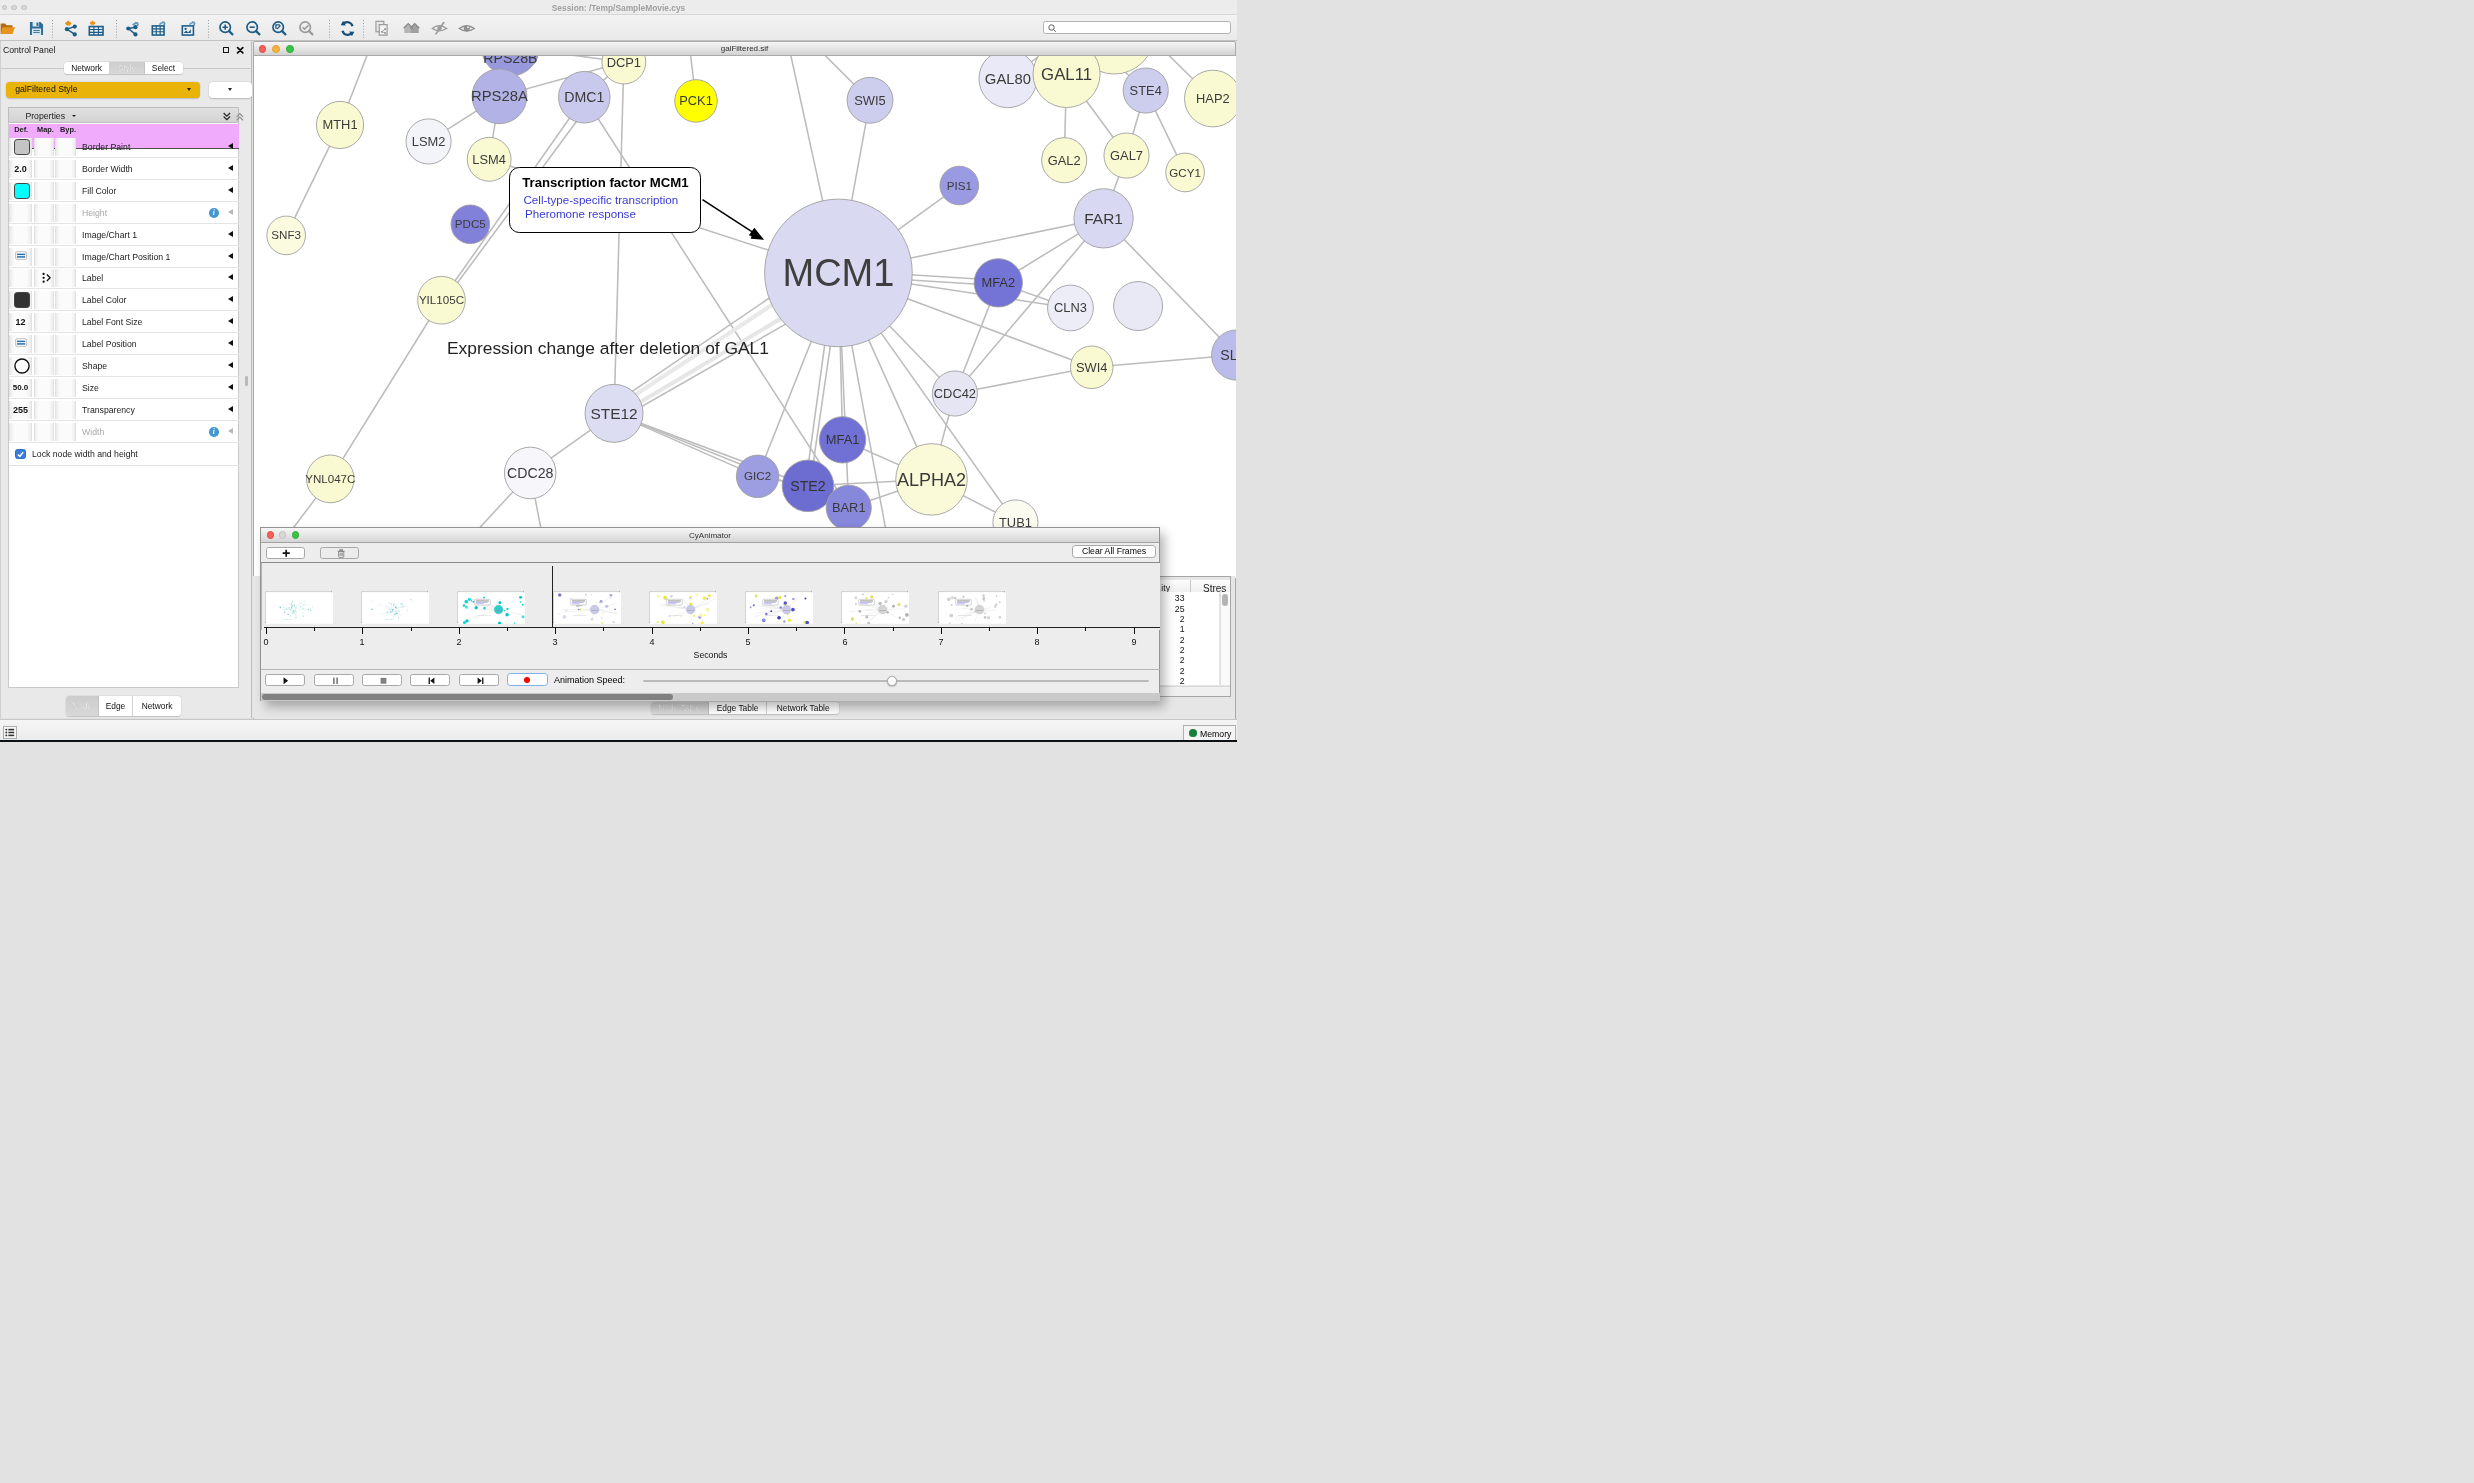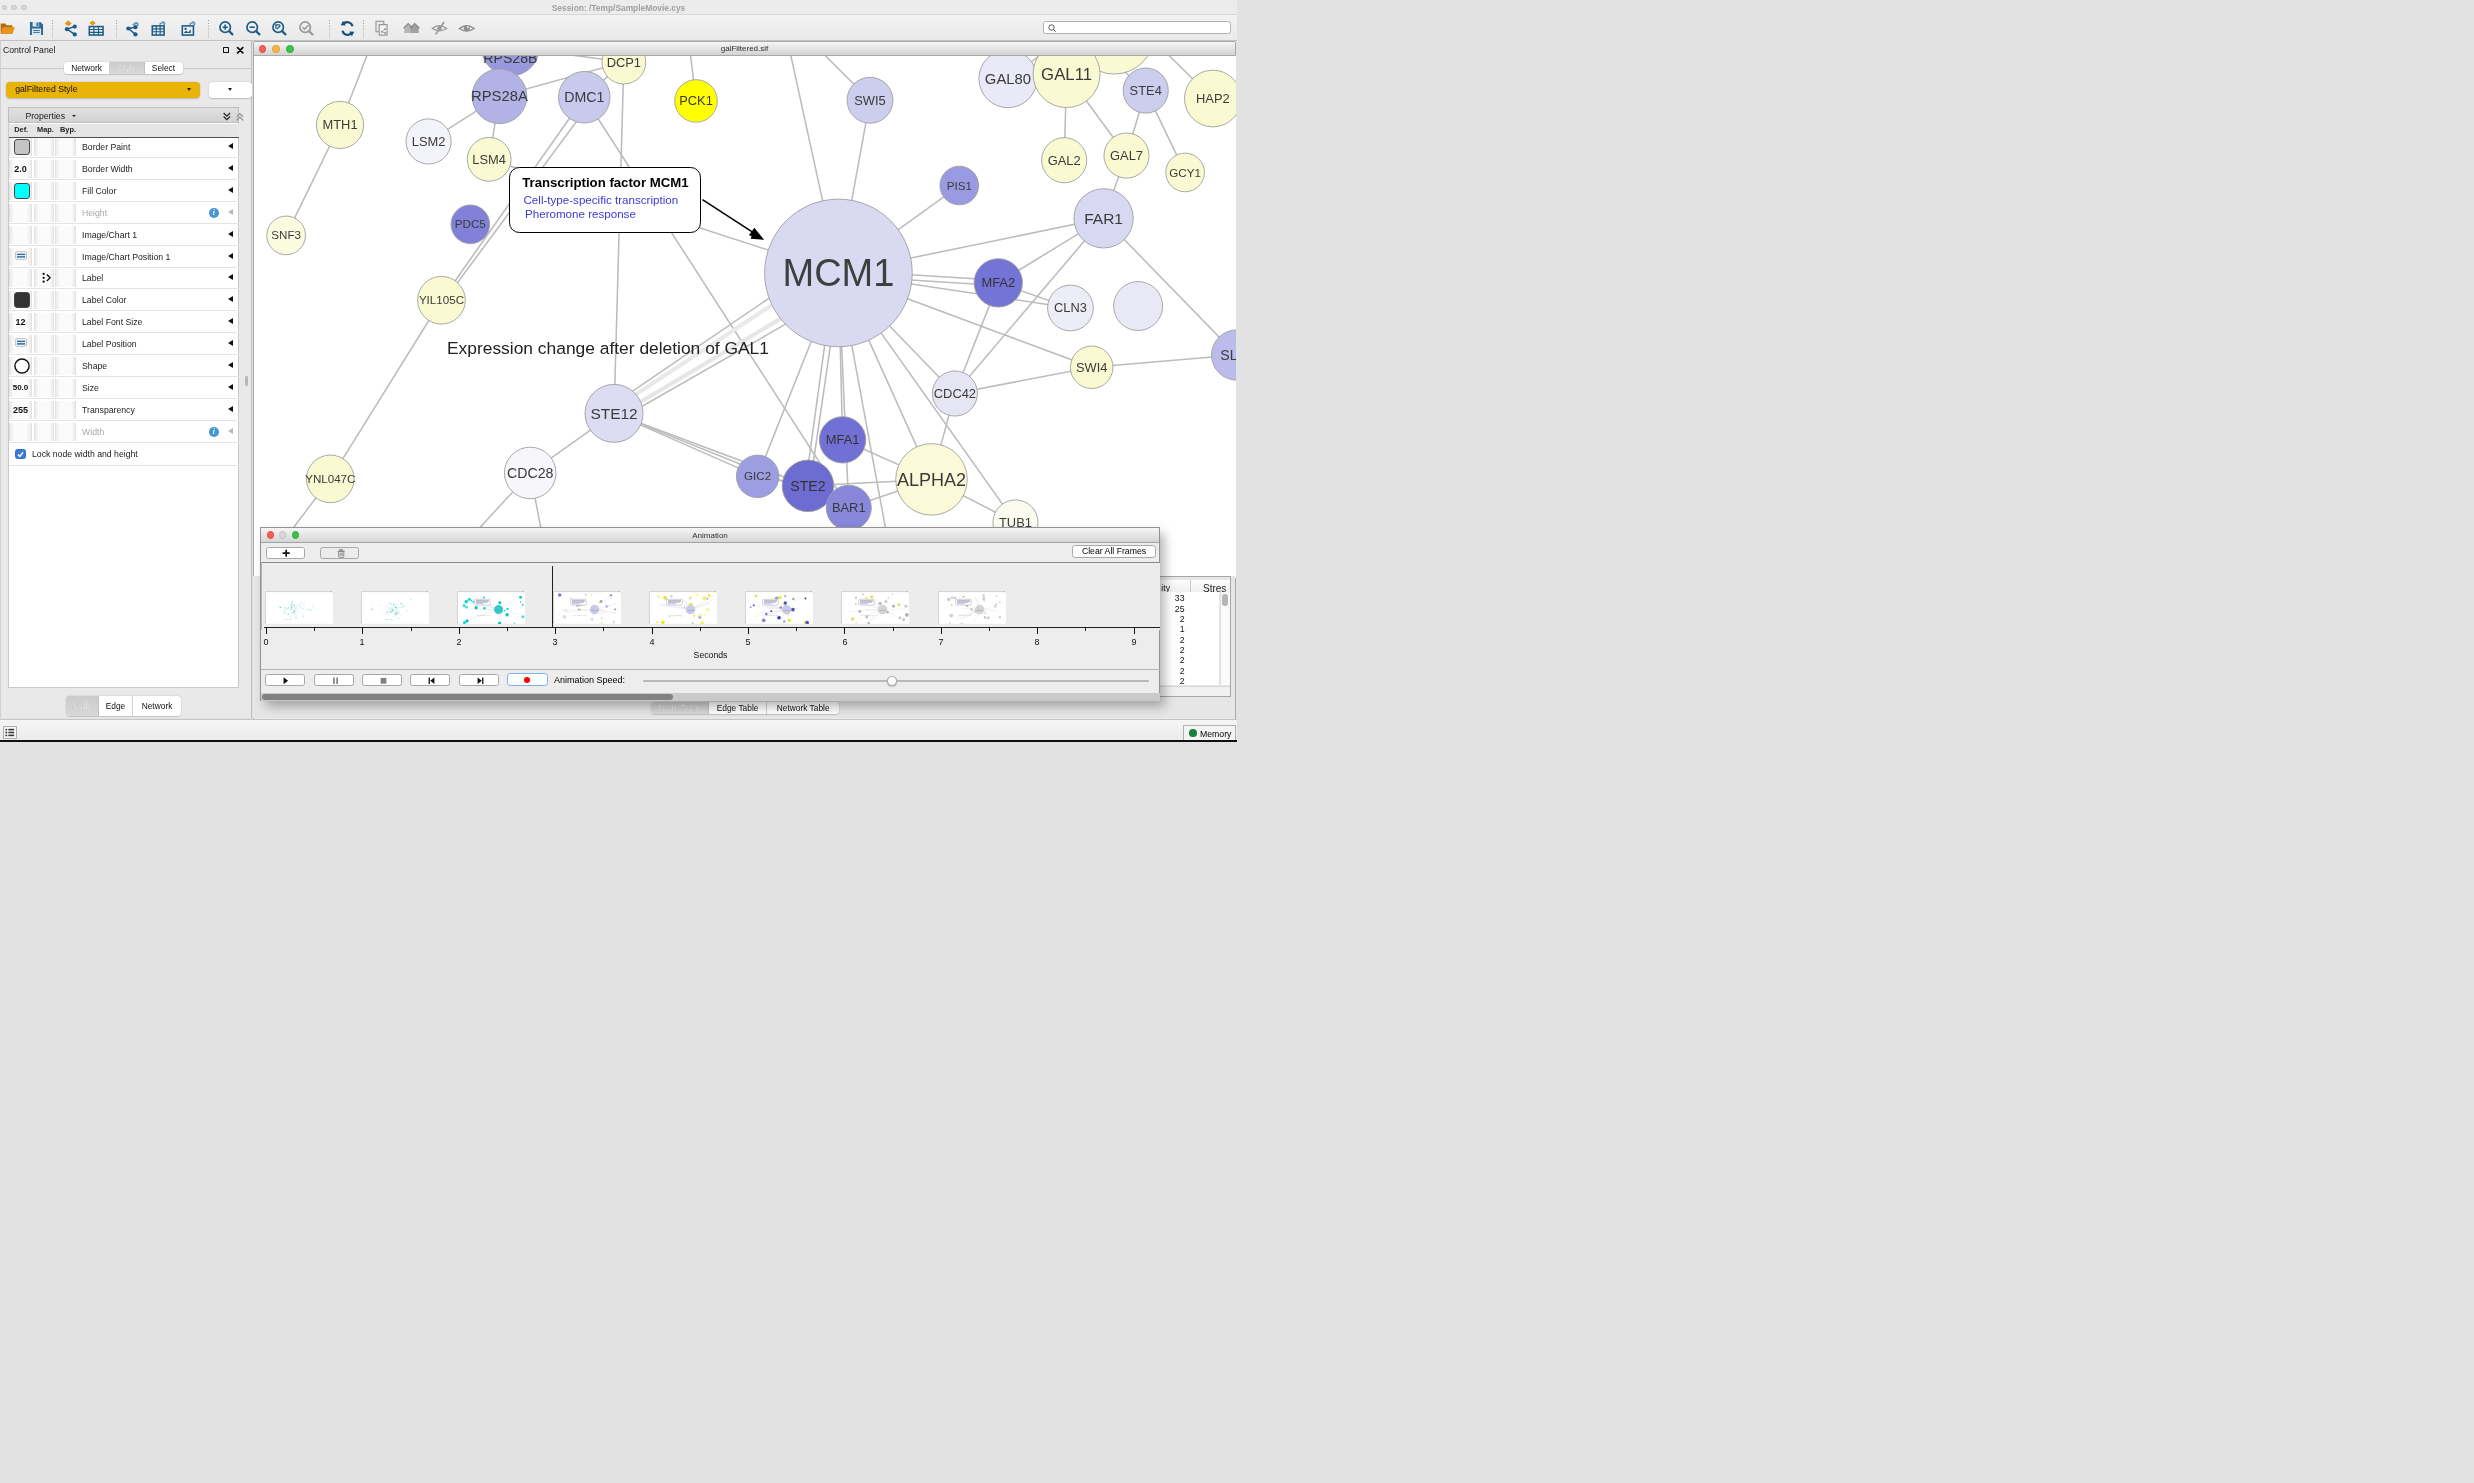--- a/index.html
+++ b/index.html
@@ -19,21 +19,21 @@
   .seg { position:absolute; display:flex; height:12.2px; border-radius:3.2px; background:#fff; overflow:hidden; box-shadow:0 0 0 0.3px #c9c9c9, 0 0.6px 1px rgba(0,0,0,0.18); }
   .seg > div { display:flex; align-items:center; justify-content:center; font-size:8.4px; color:#111; border-right:0.6px solid #d2d2d2; }
   .seg > div:last-child { border-right:none; }
   .seg > div.sel { background:linear-gradient(#cccccc,#d8d8d8); color:#f8f8f8; text-shadow:0 0.3px 0.6px rgba(100,100,100,0.8); border-right-color:#c2c2c2;}
   #combo { left:4.5px; top:41px; width:194px; height:15.5px; background:#eab308; border-radius:3.9px; box-shadow:0 0 0 0.3px #cfcfcf, 0 0.6px 1.3px rgba(0,0,0,0.22); font-size:8.7px; color:#111; line-height:15.5px; padding-left:9.7px; }
   #combobtn { left:208px; top:41px; width:43px; height:15.5px; background:#fff; border-radius:3.9px; box-shadow:0 0 0 0.3px #cfcfcf, 0 0.6px 1.3px rgba(0,0,0,0.22); }
   .cdown { position:absolute; width:0; height:0; border-left:2.9px solid transparent; border-right:2.9px solid transparent; border-top:3.5px solid #222; }
 
   #props { left:7px; top:66px; width:231px; height:581px; background:#fff; border:0.6px solid #c9c9c9; }
   #propshead { left:-0.6px; top:-0.6px; width:231px; height:16px; background:linear-gradient(#e0e0e0,#d3d3d3); border:0.6px solid #bdbdbd; }
-  #colhead { left:0; top:15.5px; width:230px; height:14px; background:#e5e5e5; border-bottom:1px solid #505050; font-weight:bold; font-size:7.4px; color:#222; }
+  #colhead { left:0; top:15.5px; width:230px; height:25px; background:#f0abfc; border-bottom:1px solid #505050; font-weight:bold; font-size:7.4px; color:#222; }
   .prow { position:absolute; left:0; width:230px; height:22px; border-bottom:0.6px solid #e4e4e4; }
   .pcell { position:absolute; top:1.6px; height:18px; background:linear-gradient(90deg,#ebebeb,#fbfbfb 20%,#fbfbfb 80%,#ebebeb); border-left:0.6px solid #e2e2e2; border-right:0.6px solid #e2e2e2; }
   .plabel { position:absolute; left:73px; top:5.8px; font-size:8.7px; color:#1c1c1c; }
   .plabel.dis { color:#a8a8a8; }
   .parrow { position:absolute; right:5.8px; top:7px; width:0; height:0; border-top:3.5px solid transparent; border-bottom:3.5px solid transparent; border-right:5.2px solid #111; }
   .parrow.dis { border-right-color:#b8b8b8; }
   .swatch { position:absolute; left:5.2px; top:3.2px; width:15.5px; height:15.5px; border-radius:3.2px; border:1px solid #444; }
   .deftxt { position:absolute; left:0px; width:23px; top:5.8px; text-align:center; font-weight:bold; color:#111; }
   .info { position:absolute; left:200px; top:6.4px; width:9.7px; height:9.7px; border-radius:50%; background:#4596d1; color:#fff; font-size:7.4px; font-weight:bold; text-align:center; line-height:9.7px; font-family:"Liberation Serif",serif; font-style:italic; }
 
@@ -533,21 +533,21 @@
        <div style="width:59px">Edge Table</div>
        <div style="width:72px">Network Table</div>
     </div>
 </div>
 
 <div id="cyan" class="abs">
   <div id="cyantitle" class="abs">
       <div class="tl" style="left:5.5px;top:3.2px;width:7.4px;height:7.4px;background:#f66059;border:0.3px solid #e14942;"></div>
       <div class="tl" style="left:18px;top:3.2px;width:7.4px;height:7.4px;background:#d8d8d8;border:0.3px solid #c0c0c0;"></div>
       <div class="tl" style="left:31px;top:3.2px;width:7.4px;height:7.4px;background:#39c246;border:0.3px solid #2fae3b;"></div>
-      <div class="abs" style="width:100%;top:2.6px;text-align:center;font-size:8px;color:#333;">Animation</div>
+      <div class="abs" style="width:100%;top:2.6px;text-align:center;font-size:8px;color:#333;">CyAnimator</div>
     </div>
 <div class="btn" style="left:4.5px;top:18.7px;width:39px;height:12px;">
         <svg width="8.4" height="8.4" viewBox="0 0 13 13" style="position:absolute;left:15.5px;top:1.6px">
         <path d="M6.5 1 V12 M1 6.5 H12" stroke="#111" stroke-width="2.6"></path>
       </svg>
       </div>
       <div class="btn" style="left:59px;top:18.7px;width:39px;height:12px;background:#ececec;">
         <svg width="8.4" height="9" viewBox="0 0 13 14" style="position:absolute;left:15.5px;top:1.6px">
           <rect x="2.5" y="3.5" width="8" height="9.5" rx="1" fill="none" stroke="#777" stroke-width="1.2"></rect>
           <line x1="1" y1="3.5" x2="12" y2="3.5" stroke="#777" stroke-width="1.2"></line>

